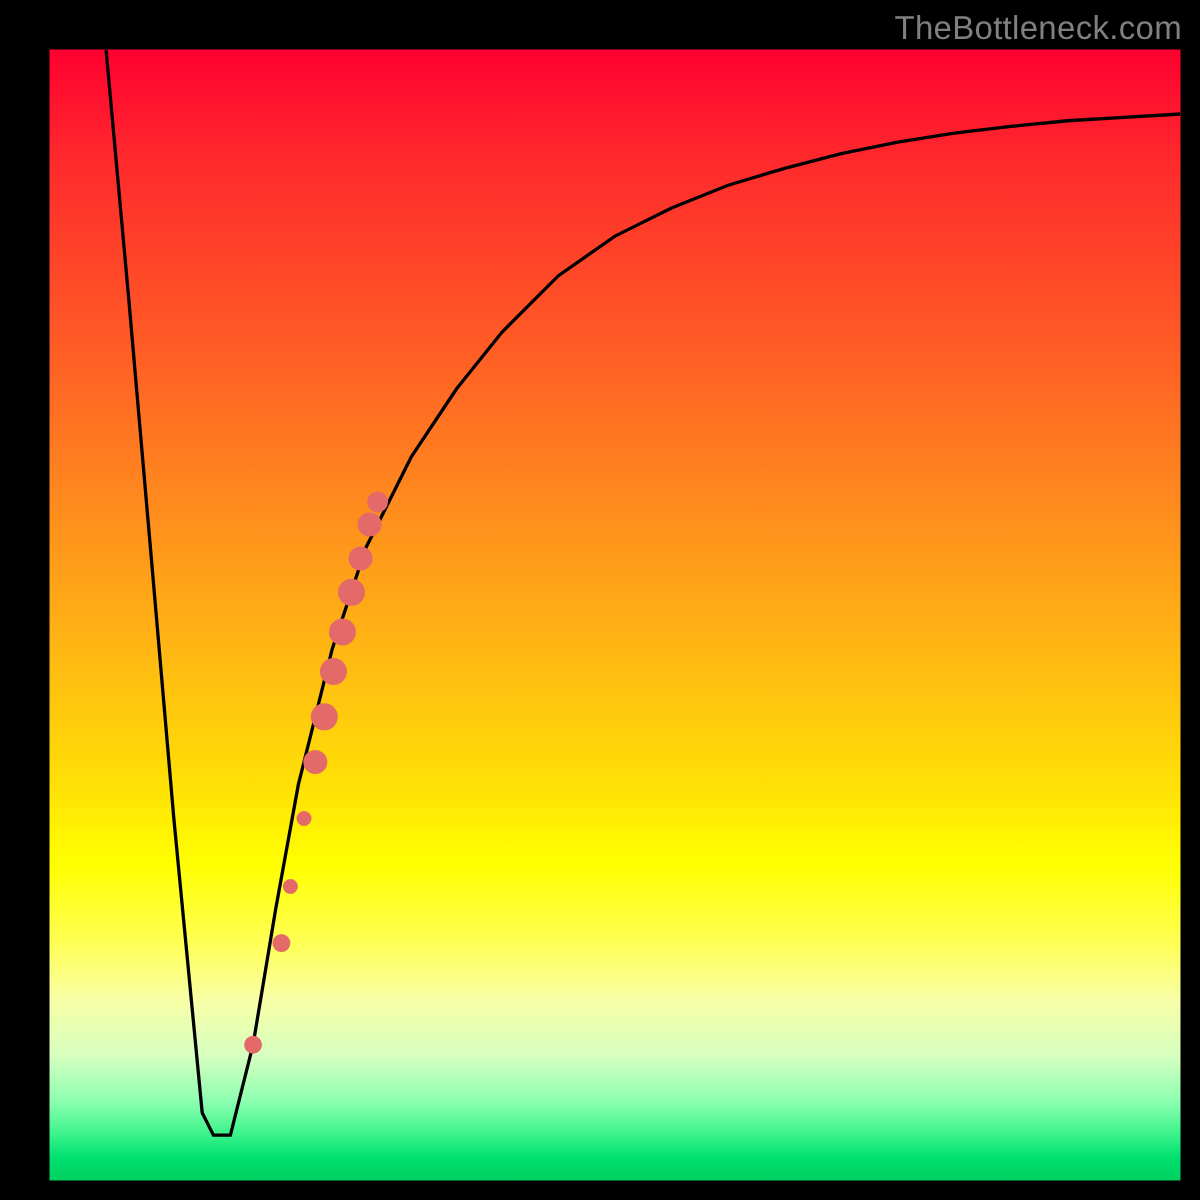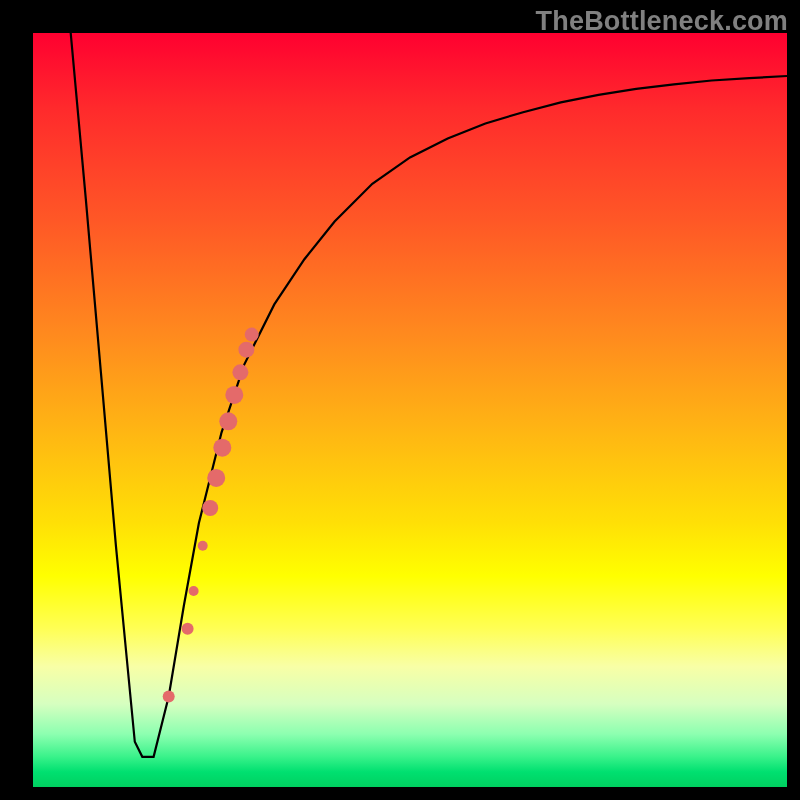--- a/index.html
+++ b/index.html
@@ -40,22 +40,22 @@
       #39f28a 96%,
       #00e070 98%,
       #00d060 100%
     );
   }
   .watermark {
     position: absolute;
     top: 6px;
     right: 12px;
     color: #808080;
-    font-size: 27px;
-    font-weight: 700;
+    font-size: 22px;
+    font-weight: 400;
     letter-spacing: 0.2px;
     pointer-events: none;
   }
   svg.curve {
     position: absolute;
     left: 0; top: 0;
     width: 754px;
     height: 754px;
   }
 </style>

